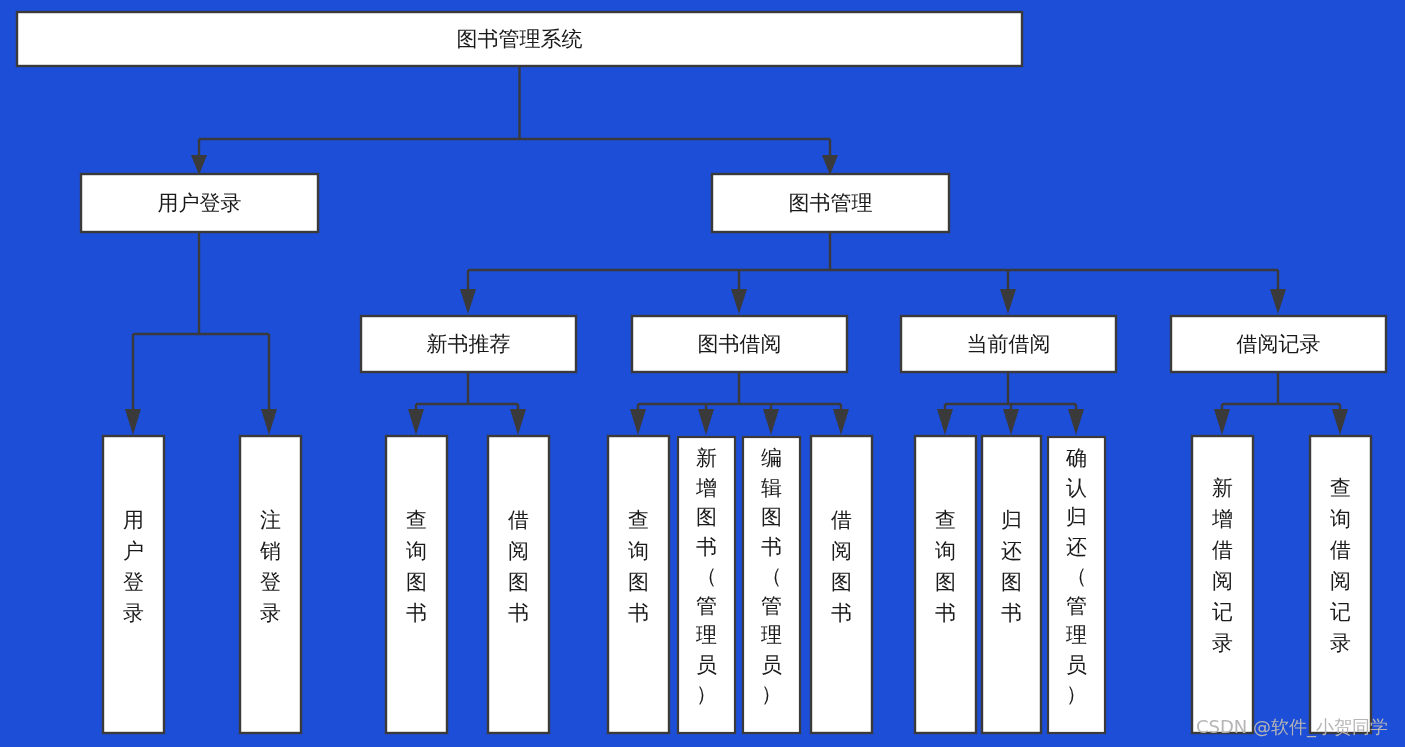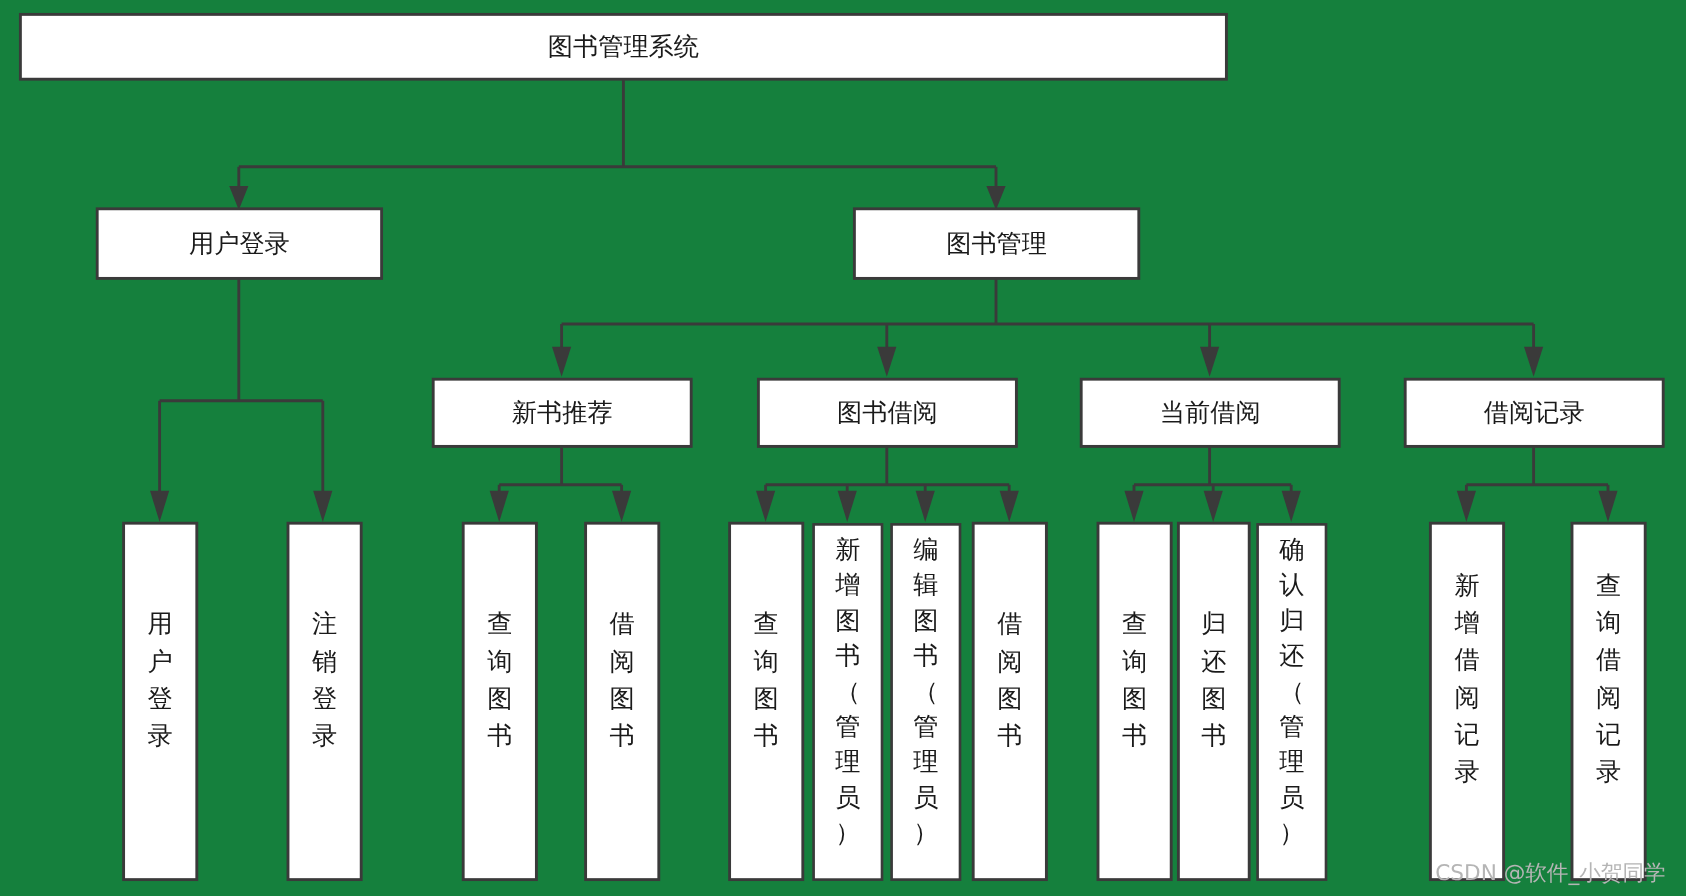--- a/index.html
+++ b/index.html
@@ -8,21 +8,21 @@
     padding: 0;
     background: #ffffff;
   }
   body {
     font-family: "Liberation Sans", "DejaVu Sans", sans-serif;
   }
   #diagram-root {
     position: relative;
     width: 1405px;
     height: 747px;
-    background: #15803d;
+    background: #1d4ed8;
     overflow: hidden;
   }
   svg#tree-svg {
     position: absolute;
     left: 0;
     top: 0;
     width: 1405px;
     height: 747px;
     display: block;
   }

